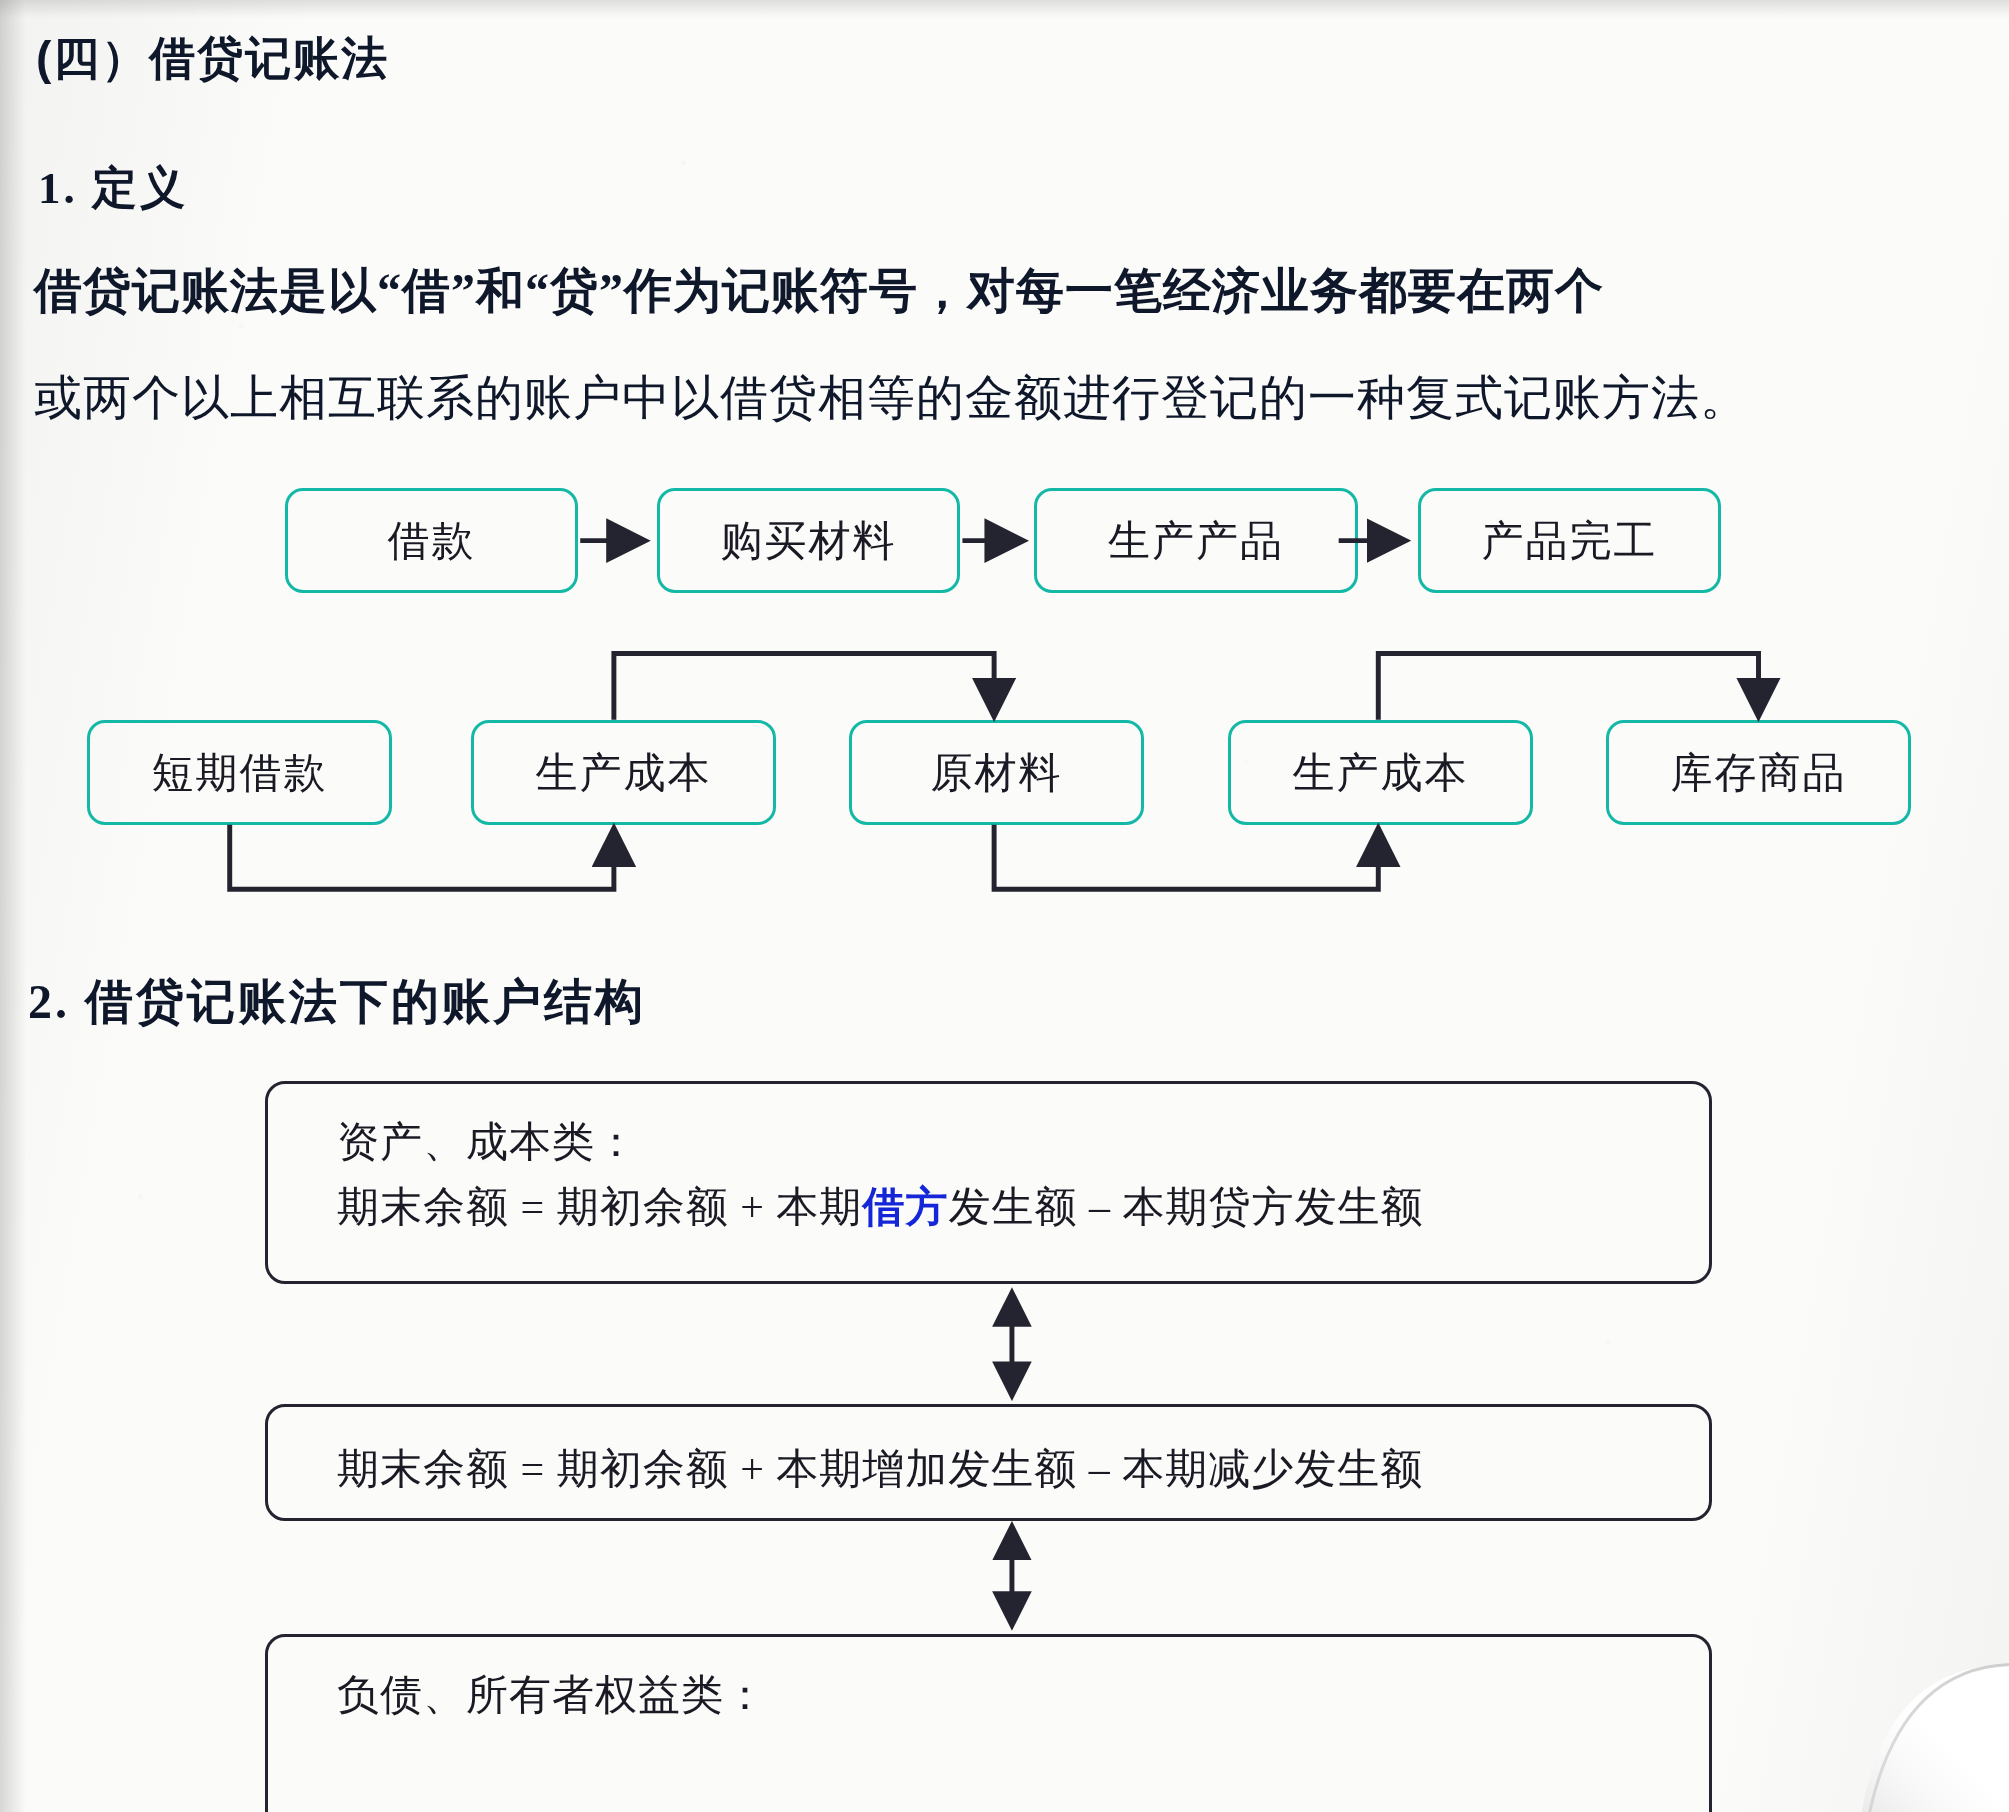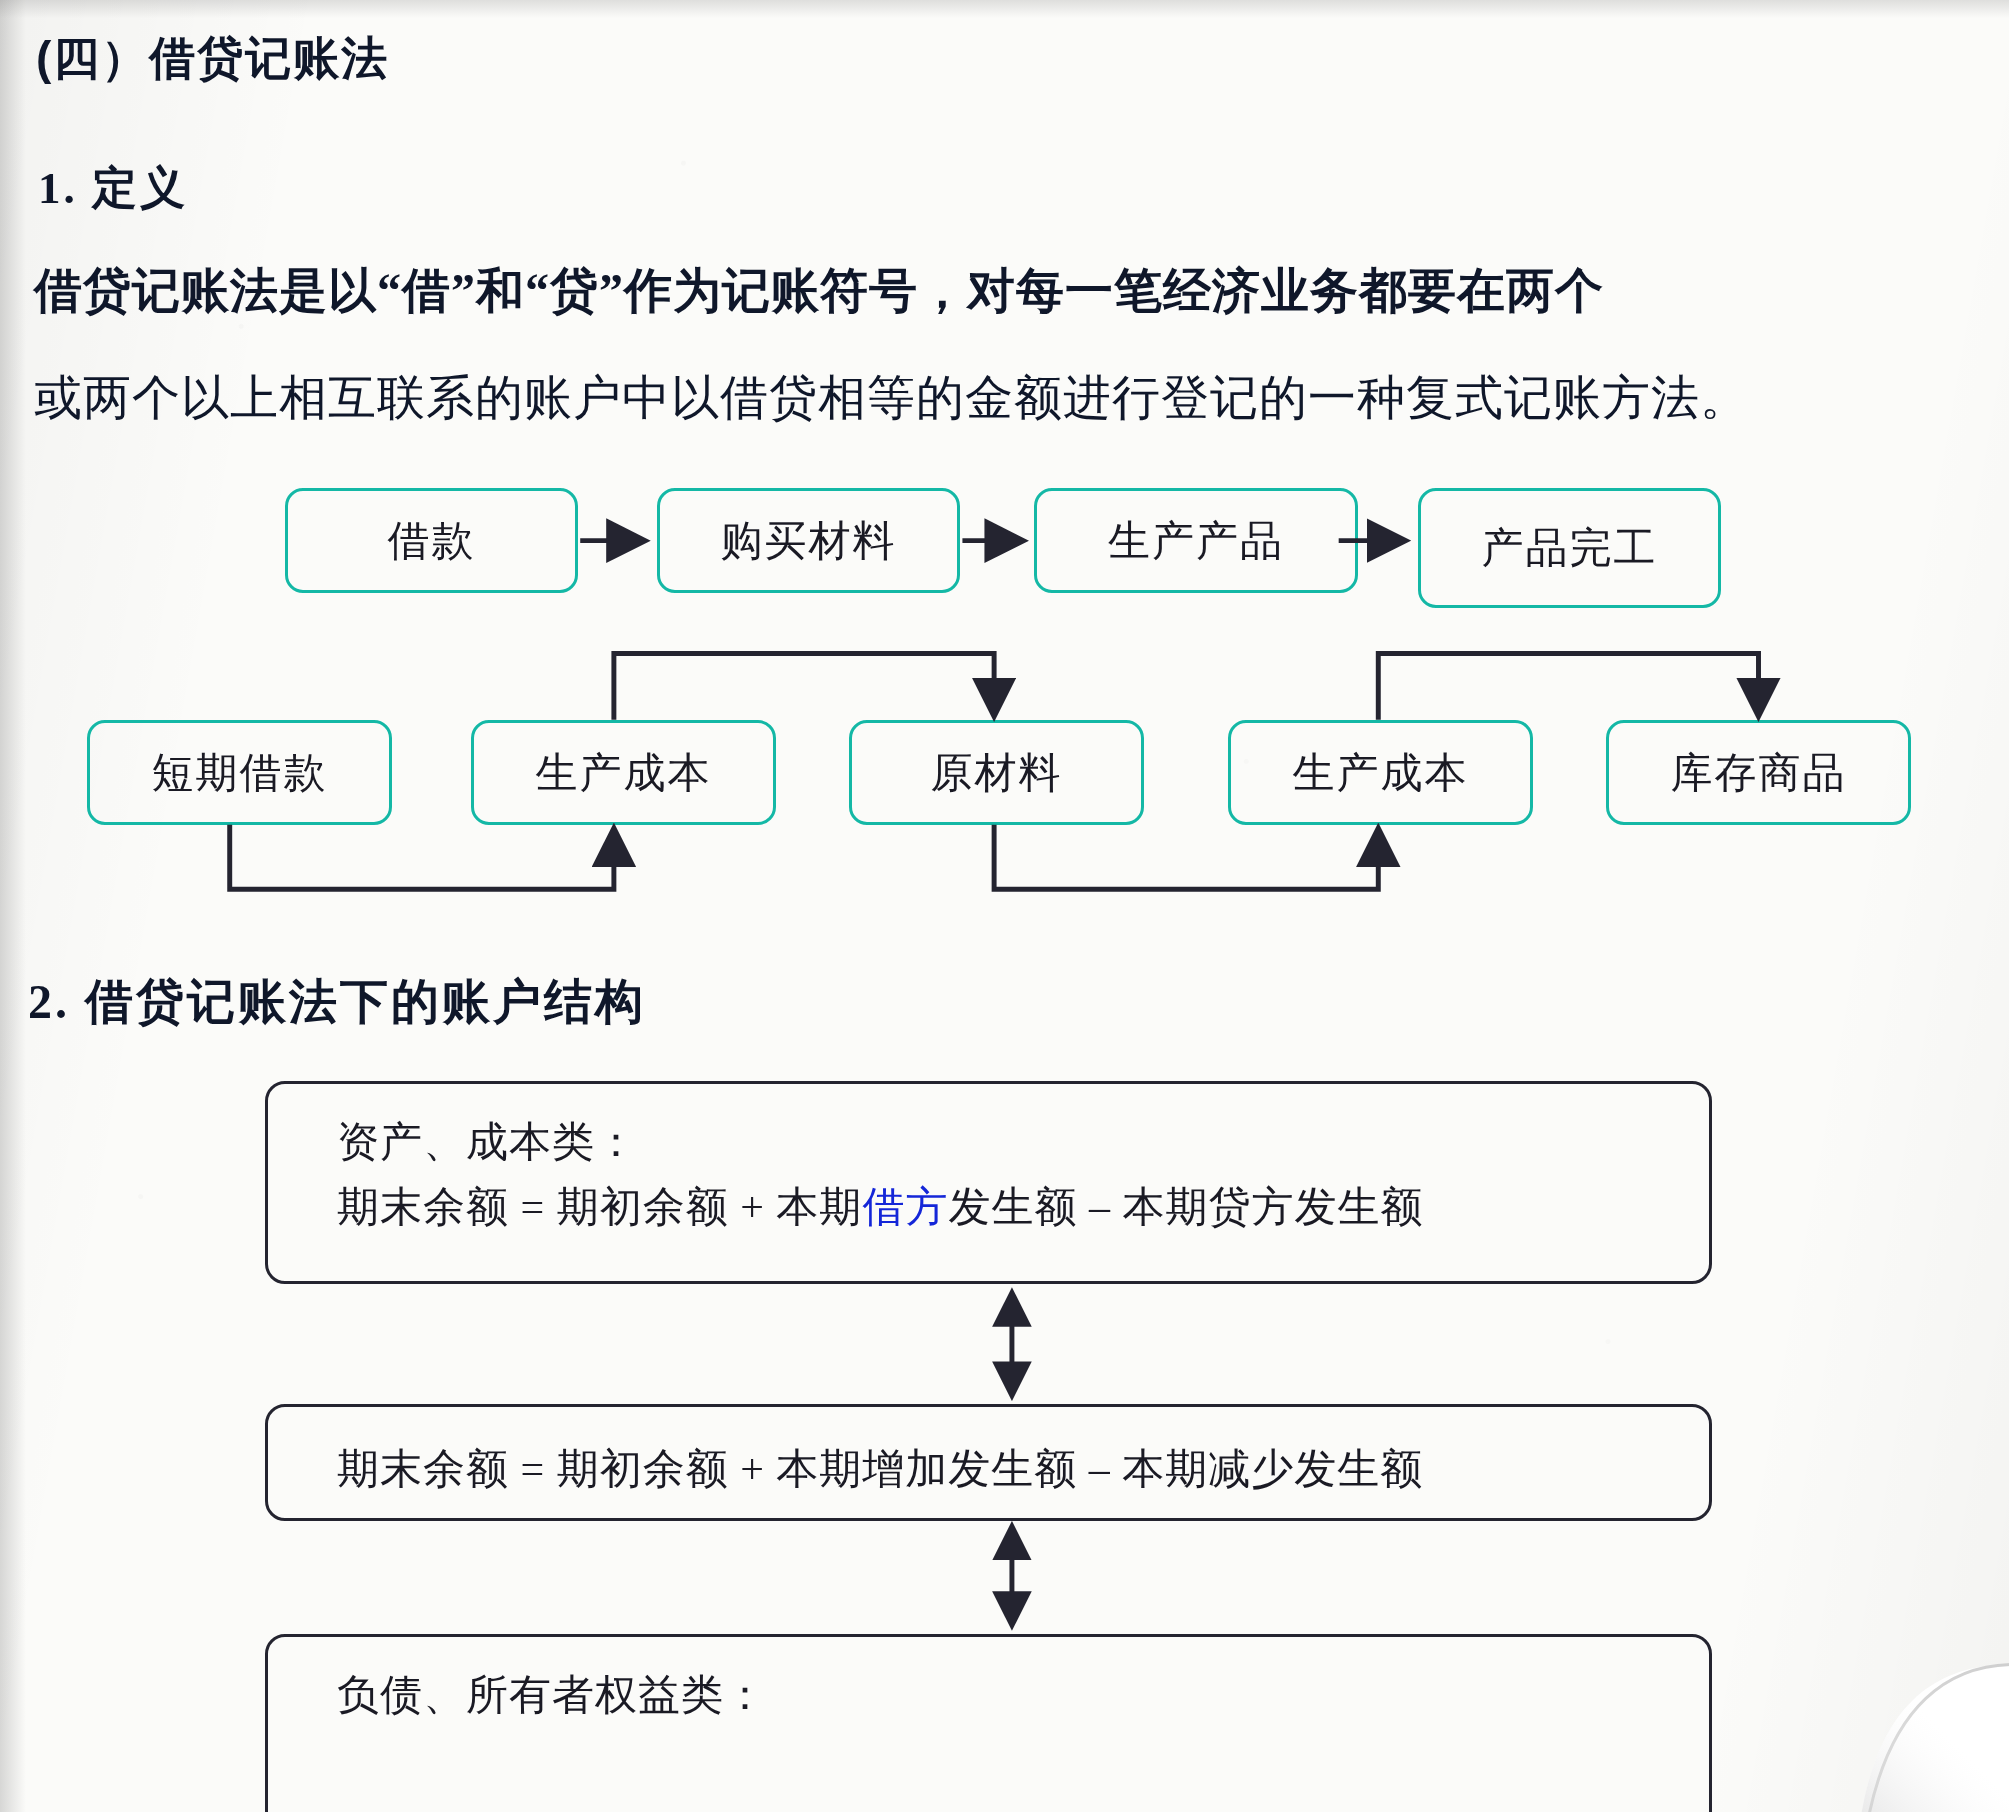--- a/index.html
+++ b/index.html
@@ -133,21 +133,21 @@
     color: #1a1a24;
   }
   .panel .line {
     font-size: 42px;
     letter-spacing: 1px;
     white-space: nowrap;
     line-height: 1.55;
   }
   .hl {
     color: #1426d8;
-    font-weight: normal;
+    font-weight: bold;
   }
 
   
   #wires {
     position: absolute;
     left: 0;
     top: 0;
     width: 2010px;
     height: 1813px;
     pointer-events: none;
@@ -166,21 +166,21 @@
   <div class="txt" id="def-line1">借贷记账法是以“借”和“贷”作为记账符号，对每一笔经济业务都要在两个</div>
   <div class="txt" id="def-line2">或两个以上相互联系的账户中以借贷相等的金额进行登记的一种复式记账方法。</div>
   <div class="txt" id="sec2-title">2. 借贷记账法下的账户结构</div>
 
   <div class="node" style="left:285px; top:488px; width:293px; height:105px;">借款</div>
 
   <div class="node" style="left:657px; top:488px; width:303px; height:105px;">购买材料</div>
 
   <div class="node" style="left:1034px; top:488px; width:324px; height:105px;">生产产品</div>
 
-  <div class="node" style="left:1418px; top:488px; width:303px; height:120px;">产品完工</div>
+  <div class="node" style="left:1418px; top:488px; width:303px; height:105px;">产品完工</div>
 
   <div class="node" style="left:87px; top:720px; width:305px; height:105px;">短期借款</div>
 
   <div class="node" style="left:471px; top:720px; width:305px; height:105px;">生产成本</div>
 
   <div class="node" style="left:849px; top:720px; width:295px; height:105px;">原材料</div>
 
   <div class="node" style="left:1228px; top:720px; width:305px; height:105px;">生产成本</div>
 
   <div class="node" style="left:1606px; top:720px; width:305px; height:105px;">库存商品</div>

